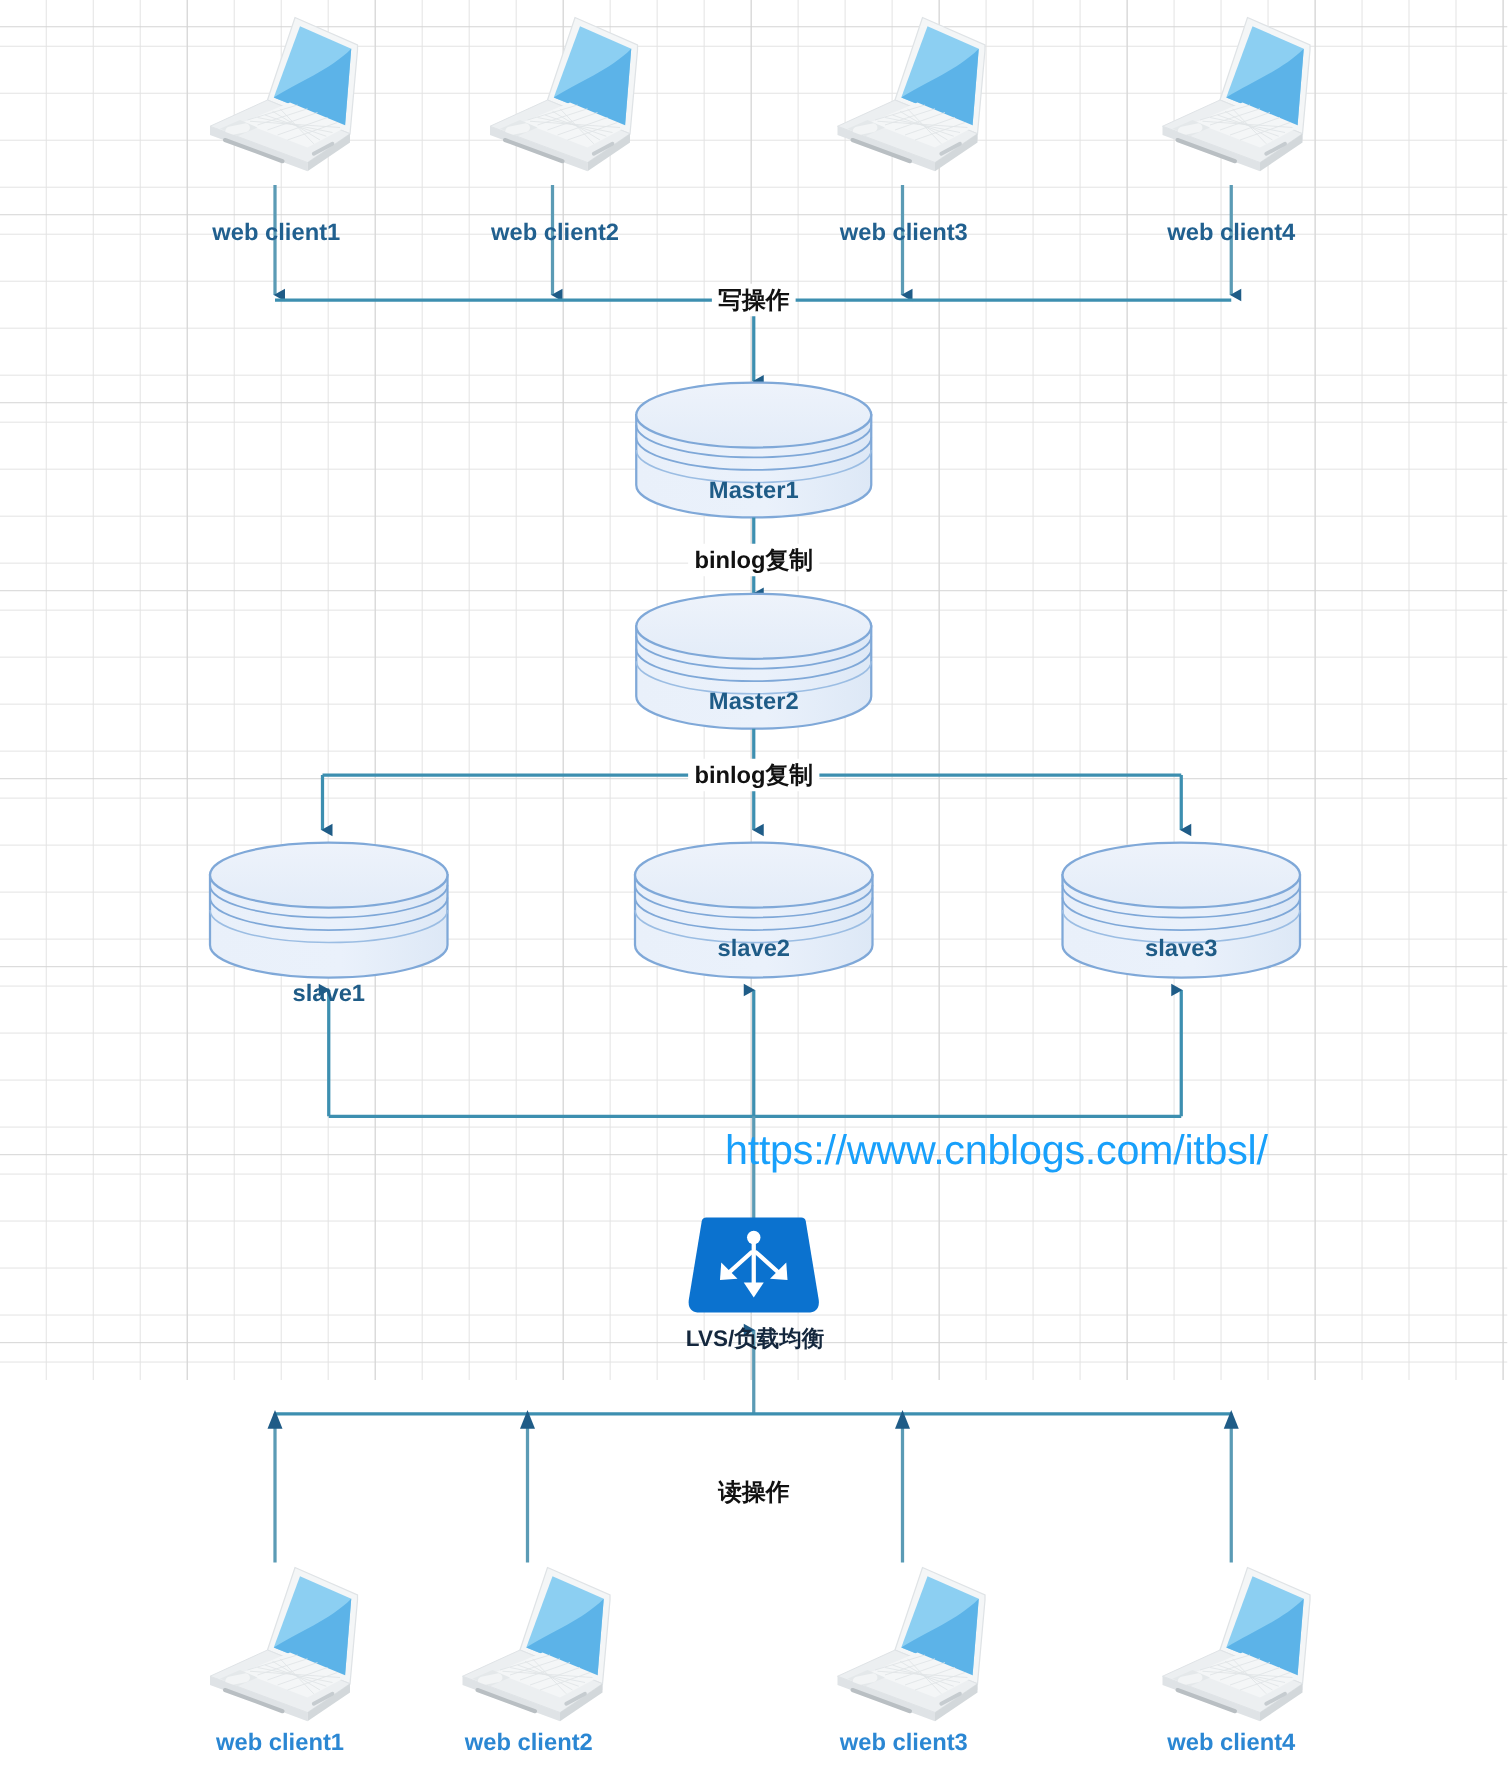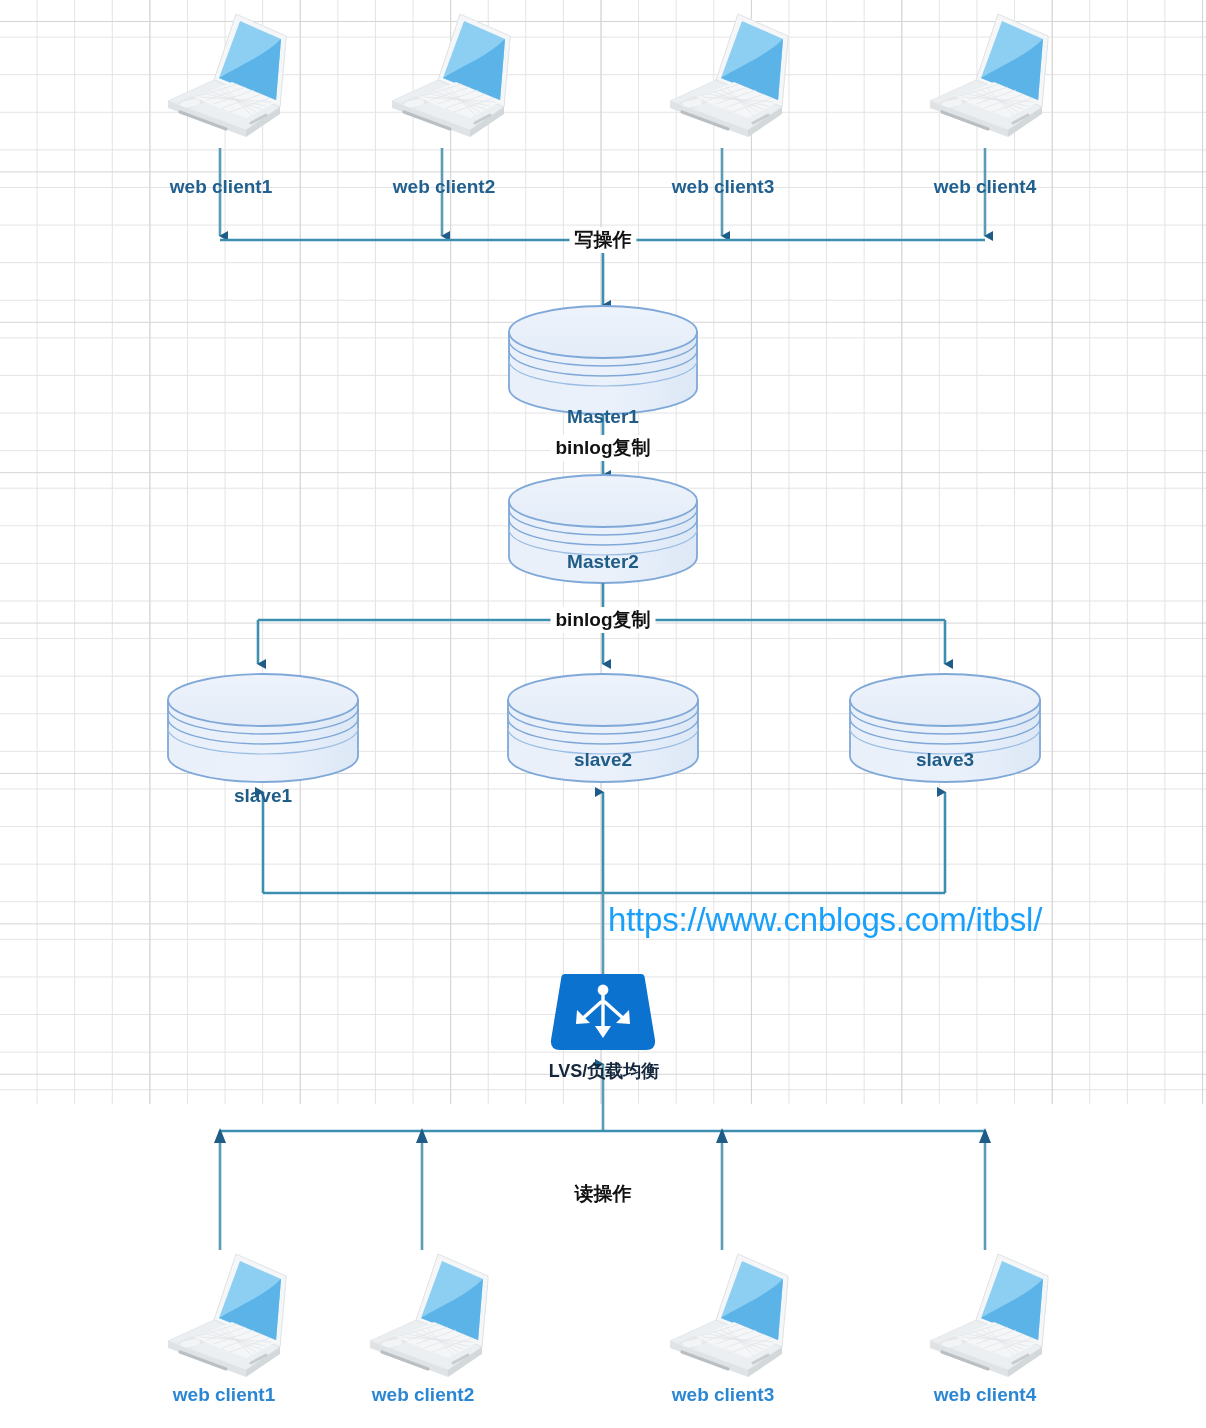--- a/index.html
+++ b/index.html
@@ -306,27 +306,27 @@
   <div class="lbl client-lbl-top" style="left:221px;top:176px;">web client1</div>
   <div class="lbl client-lbl-top" style="left:444px;top:176px;">web client2</div>
   <div class="lbl client-lbl-top" style="left:723px;top:176px;">web client3</div>
   <div class="lbl client-lbl-top" style="left:985px;top:176px;">web client4</div>
 
   <div class="lbl flow-lbl" style="left:603px;top:240px;text-align:right;">写操作</div>
   <div class="lbl flow-lbl" style="left:603px;top:448px;">binlog复制</div>
   <div class="lbl flow-lbl" style="left:603px;top:620px;">binlog复制</div>
   <div class="lbl flow-lbl" style="left:603px;top:1194px;">读操作</div>
 
-  <div class="lbl db-lbl" style="left:603px;top:393px;margin-top:24px;">Master1</div>
+  <div class="lbl db-lbl" style="left:603px;top:393px;">Master1</div>
   <div class="lbl db-lbl" style="left:603px;top:562px;">Master2</div>
   <div class="lbl db-lbl" style="left:263px;top:760px;margin-top:36px;">slave1</div>
   <div class="lbl db-lbl" style="left:603px;top:760px;">slave2</div>
   <div class="lbl db-lbl" style="left:945px;top:760px;">slave3</div>
 
-  <div class="lbl url-lbl" style="left:608px;top:901px;">https://www.cnblogs.com/itbsl/</div>
+  <div class="lbl url-lbl" style="left:580px;top:901px;">https://www.cnblogs.com/itbsl/</div>
 
   <div class="lvs" style="left:547px;top:972px;">
     <svg viewBox="0 0 112 80" width="112" height="80">
       <path d="M18,2 L94,2 Q97,2 97.6,5 L108,68 Q109,78 99,78 L13,78 Q3,78 4,68 L14.4,5 Q15,2 18,2 Z" fill="#0b72cf"></path>
       <g fill="#ffffff" stroke="#ffffff">
         <circle cx="56" cy="18" r="5.4" stroke="none"></circle>
         <path d="M56,20 L56,62" stroke-width="3.4" fill="none" stroke-linecap="round"></path>
         <path d="M48,54 L56,66 L64,54 Z" stroke="none"></path>
         <path d="M54,30 L34,48" stroke-width="3.4" fill="none" stroke-linecap="round"></path>
         <path d="M30,38 L29,52 L43,51 Z" stroke="none"></path>

